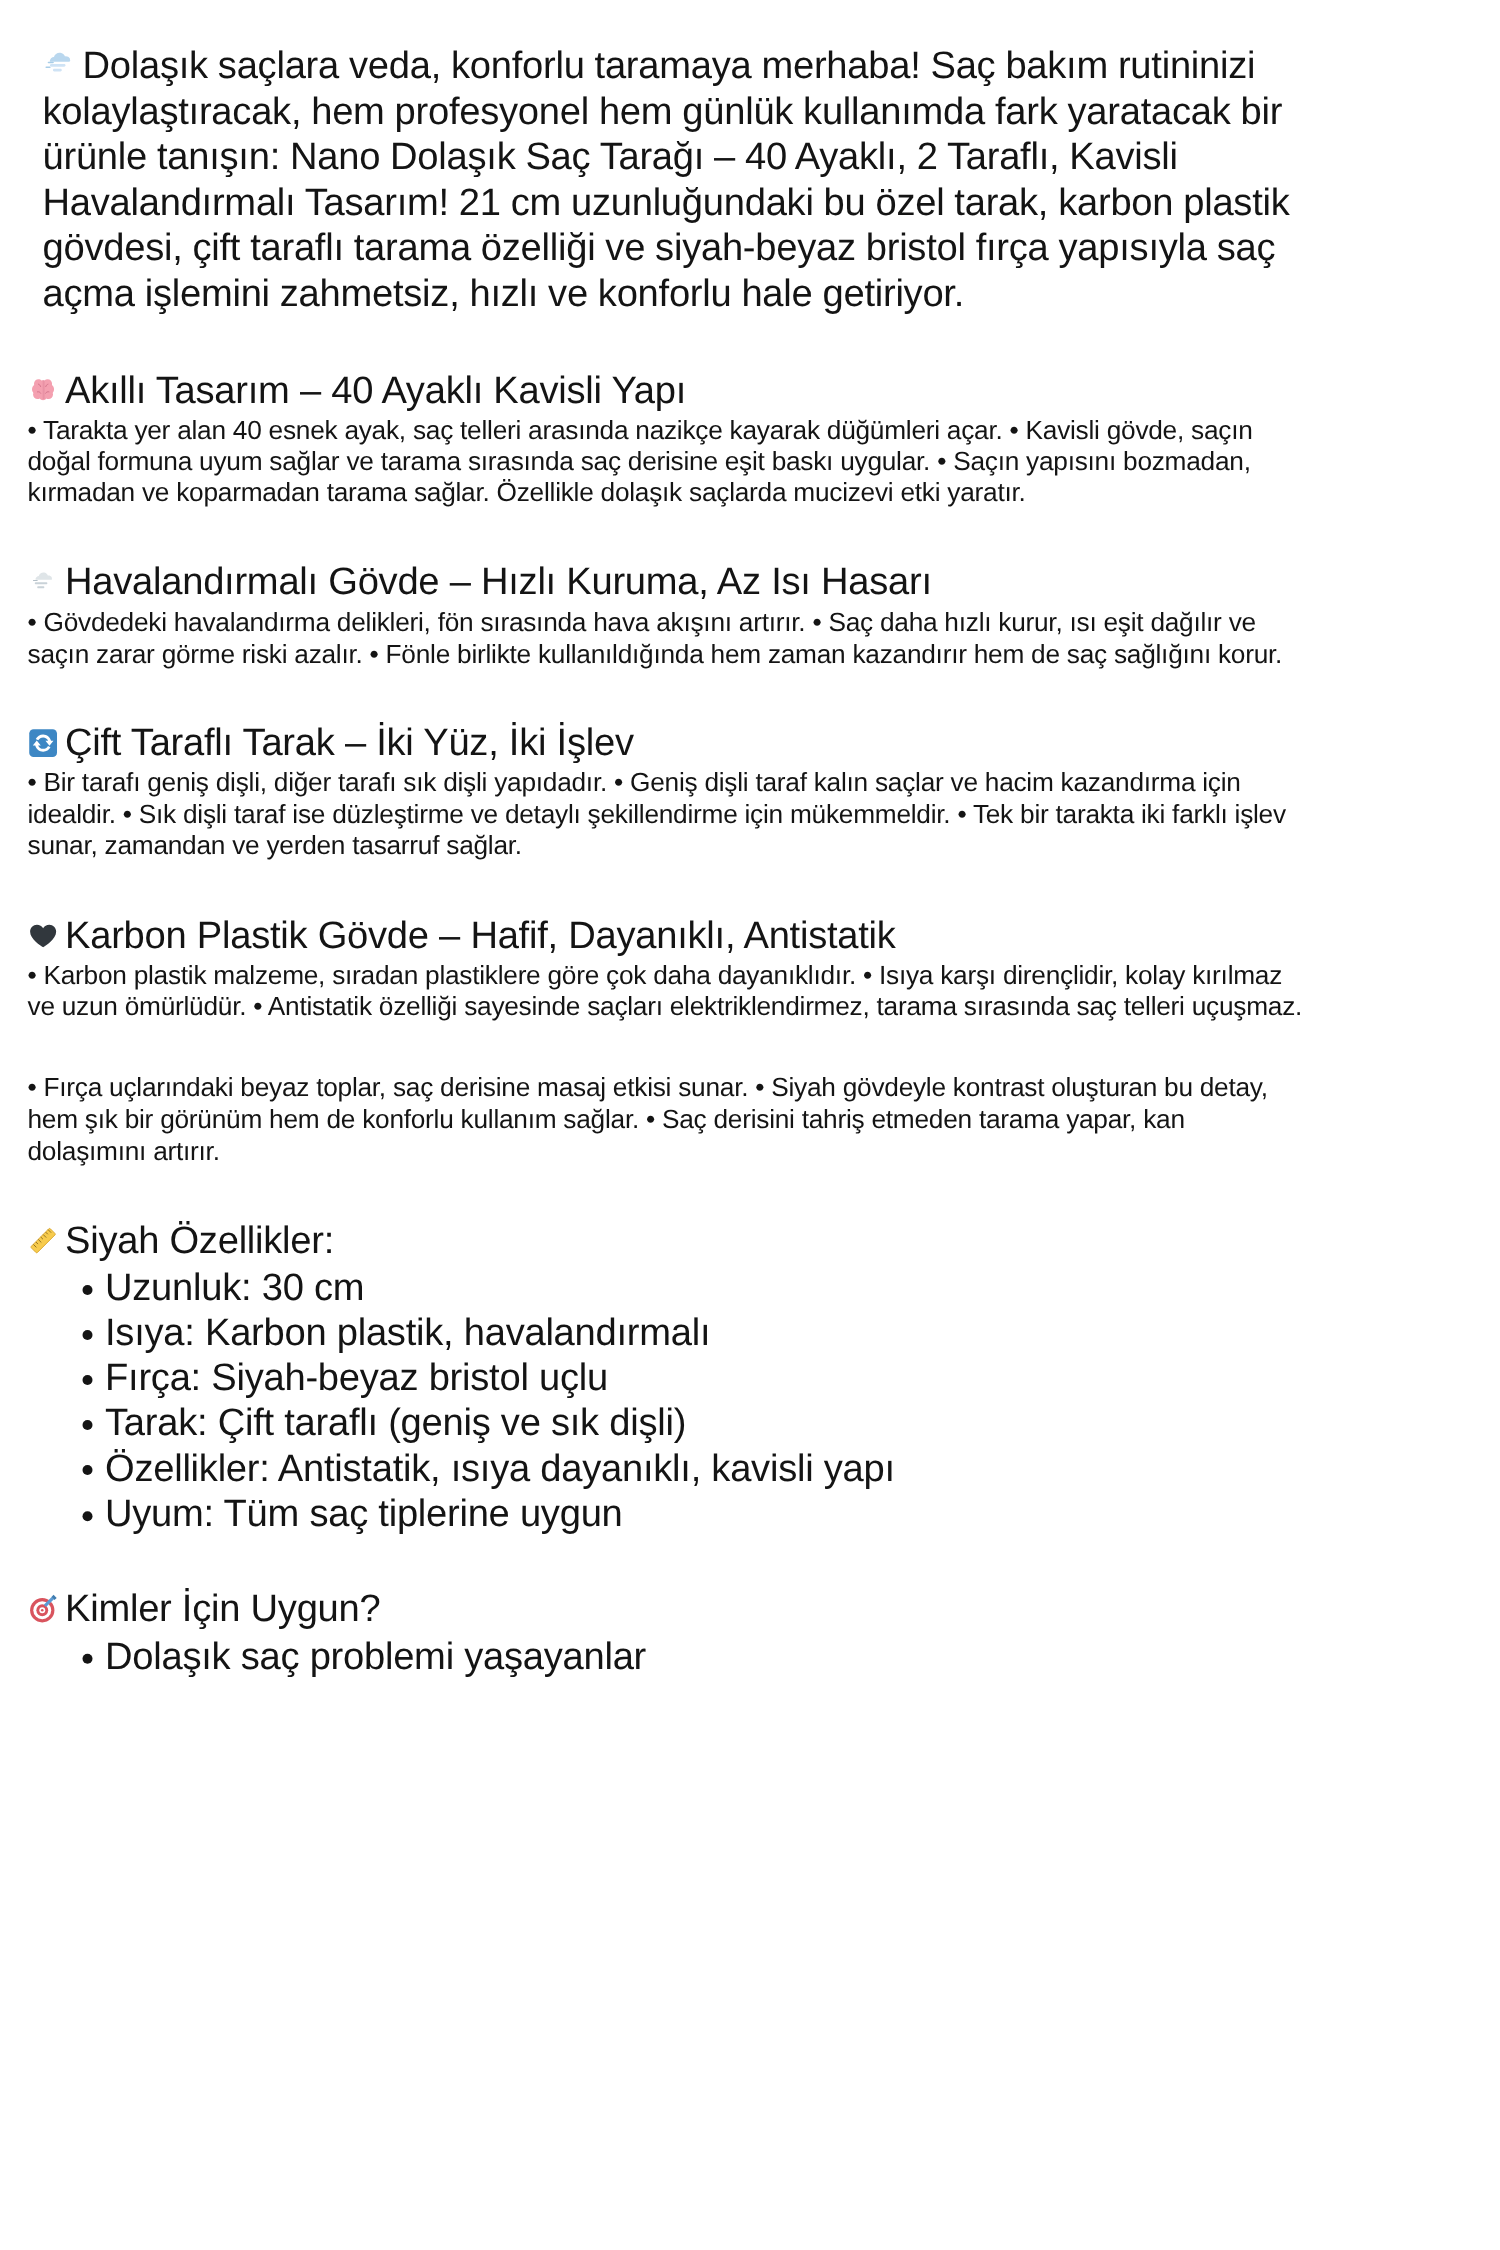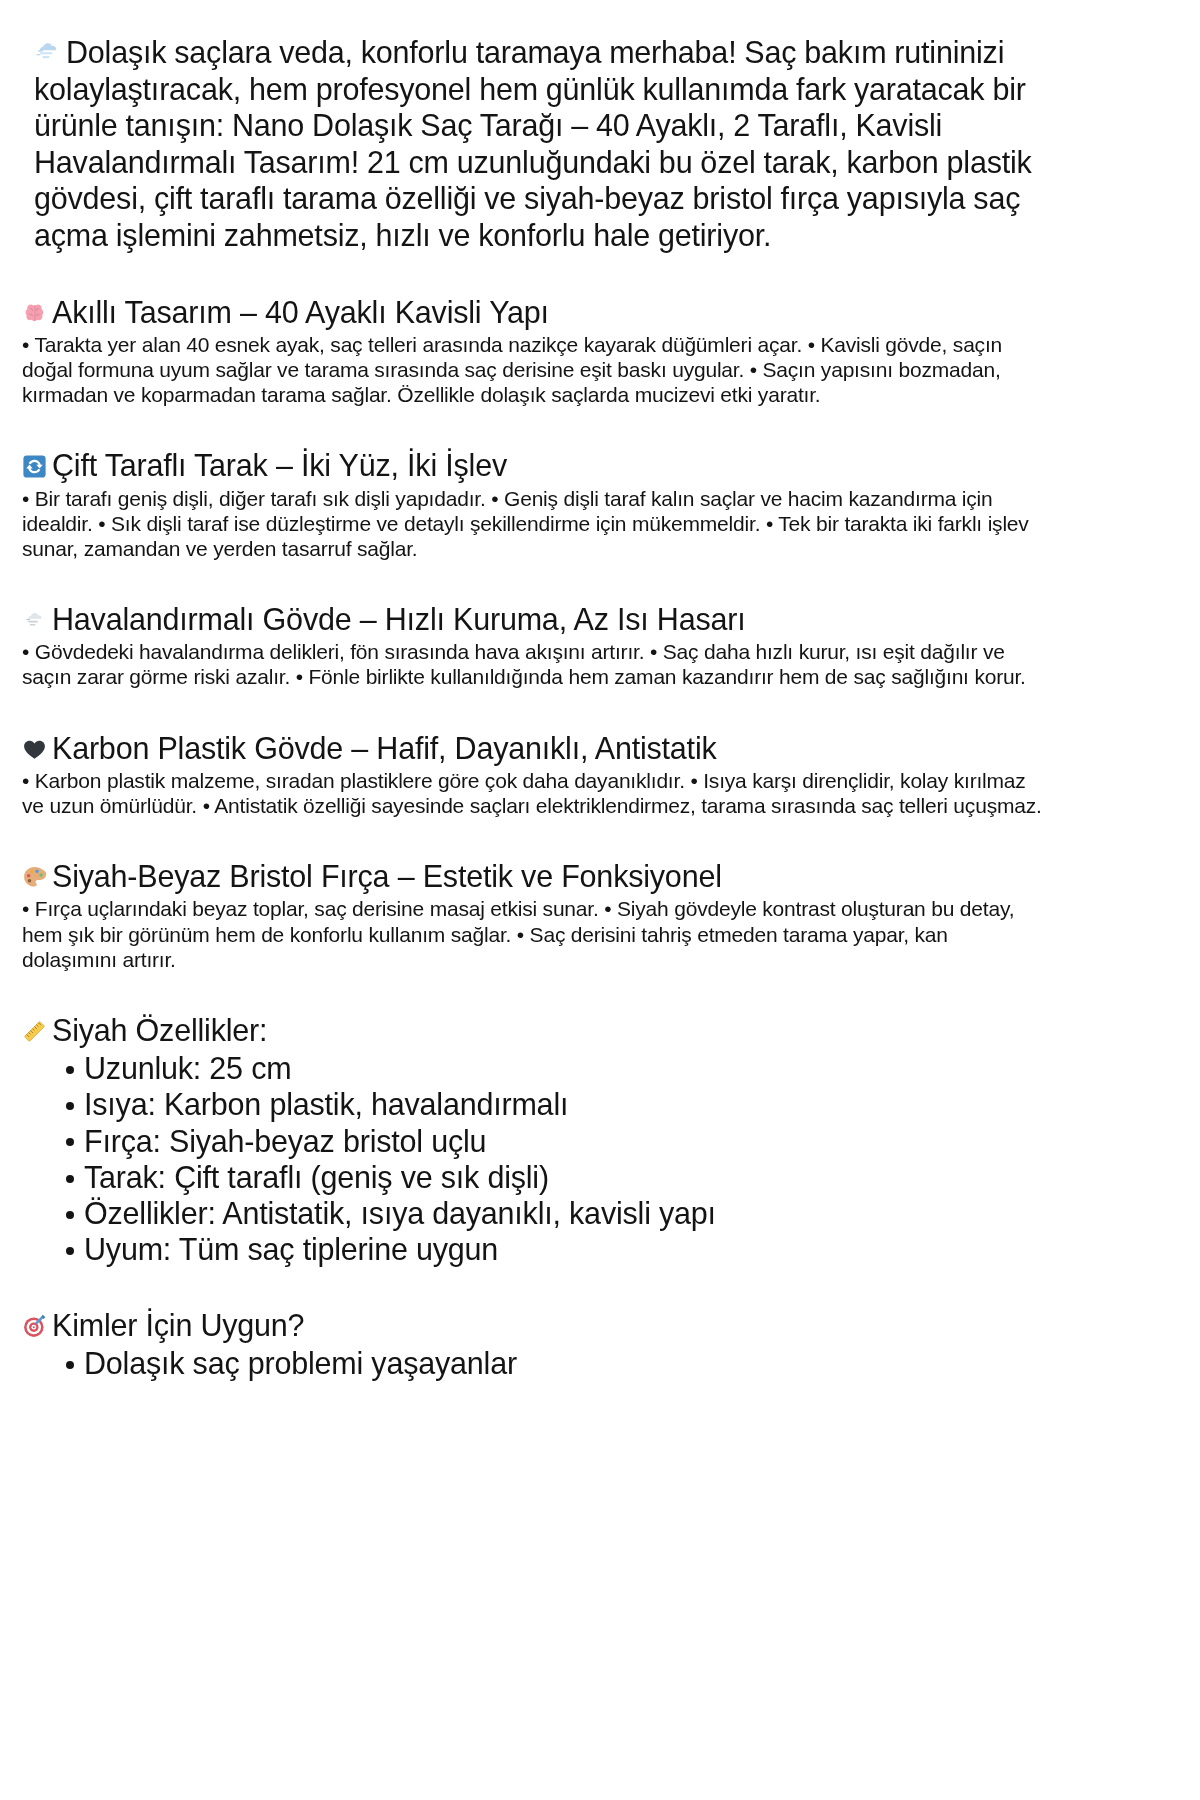--- a/index.html
+++ b/index.html
@@ -107,68 +107,60 @@
     <div class="heading"><span class="ico"><svg width="25" height="25" viewBox="0 0 36 36" aria-hidden="true">
             <path fill="#f4a0b0" d="M30.6 16.5c0-2-1-3.8-2.5-4.9.1-.4.2-.9.2-1.4 0-2.9-2.3-5.2-5.2-5.2-1.4 0-2.6.5-3.5 1.4-.5-.3-1.1-.4-1.7-.4s-1.2.1-1.7.4c-.9-.9-2.2-1.4-3.5-1.4-2.9 0-5.2 2.3-5.2 5.2 0 .5.1 1 .2 1.4-1.5 1.1-2.5 2.9-2.5 4.9 0 1.6.6 3 1.6 4.1-.2.6-.4 1.2-.4 1.9 0 2.9 2.3 5.2 5.2 5.2.9 0 1.8-.2 2.5-.7.8 1.2 2.2 2 3.8 2s3-.8 3.8-2c.7.4 1.6.7 2.5.7 2.9 0 5.2-2.3 5.2-5.2 0-.7-.1-1.3-.4-1.9 1-1.1 1.6-2.5 1.6-4.1z"></path>
             <path fill="#e0869c" d="M18 6c.6 0 1.2.1 1.7.4v20.9c-.5.3-1.1.4-1.7.4-.2 0-.3 0-.5-.1V6c.2 0 .4 0 .5 0z" opacity=".55"></path>
             <path fill="none" stroke="#d3748c" stroke-width="1.1" stroke-linecap="round" d="M12.5 10.5c1.4.4 2.3 1.4 2.6 2.8M23.6 10.6c-1.4.4-2.3 1.4-2.6 2.8M11.4 19.4c1.6-.5 3.1.2 3.8 1.6M24.7 19.4c-1.6-.5-3.1.2-3.8 1.6"></path>
           </svg></span><span>Akıllı Tasarım – 40 Ayaklı Kavisli Yapı</span></div>
     <p class="body">• Tarakta yer alan 40 esnek ayak, saç telleri arasında nazikçe kayarak düğümleri açar. • Kavisli gövde, saçın doğal formuna uyum sağlar ve tarama sırasında saç derisine eşit baskı uygular. • Saçın yapısını bozmadan, kırmadan ve koparmadan tarama sağlar. Özellikle dolaşık saçlarda mucizevi etki yaratır.</p>
   </div>
 
   <div class="section">
     <div class="heading"><span class="ico"><svg width="25" height="25" viewBox="0 0 36 36" aria-hidden="true">
-            <rect x="2" y="2" width="32" height="32" rx="5" fill="#3d87c4"></rect>
-            <path fill="#ffffff" d="M18 8.2c-3.7 0-6.9 2.1-8.5 5.1l2.9 1.5c1.1-2 3.2-3.4 5.6-3.4 2.6 0 4.9 1.6 5.8 3.9h-3.1l4.6 5.6 4.6-5.6h-2.8C26.1 11.4 22.4 8.2 18 8.2z"></path>
-            <path fill="#ffffff" d="M18 27.8c3.7 0 6.9-2.1 8.5-5.1l-2.9-1.5c-1.1 2-3.2 3.4-5.6 3.4-2.6 0-4.9-1.6-5.8-3.9h3.1L10.7 15l-4.6 5.7h2.8c1.1 4 4.8 7.1 9.1 7.1z"></path>
-          </svg></span><span>Çift Taraflı Tarak – İki Yüz, İki İşlev</span></div>
-    <p class="body">• Bir tarafı geniş dişli, diğer tarafı sık dişli yapıdadır. • Geniş dişli taraf kalın saçlar ve hacim kazandırma için idealdir. • Sık dişli taraf ise düzleştirme ve detaylı şekillendirme için mükemmeldir. • Tek bir tarakta iki farklı işlev sunar, zamandan ve yerden tasarruf sağlar.</p>
-  </div>
-
-  <div class="section">
-    <div class="heading"><span class="ico"><svg width="25" height="25" viewBox="0 0 36 36" aria-hidden="true">
             <path fill="#dfe5e8" d="M27.8 12.5c-.9-1.4-2.6-2.1-4.4-1.8-.7-1.8-2.3-3.1-4.3-3.4-2.8-.4-5.4 1.3-6.1 4-1.8.2-3.3 1.5-3.8 3.3-.1.5.3 1 .8 1h17.1c.9 0 1.4-1 1-1.6l-.3-1.5z"></path>
             <path fill="#c9d2d8" d="M22.9 19.5c0 .7-.6 1.3-1.3 1.3H9.7c-.7 0-1.3-.6-1.3-1.3s.6-1.2 1.3-1.2h11.9c.7 0 1.3.5 1.3 1.2z"></path>
             <path fill="#c9d2d8" d="M19.4 24.1c0 .7-.5 1.2-1.2 1.2h-5.8c-.7 0-1.2-.5-1.2-1.2s.5-1.2 1.2-1.2h5.8c.7 0 1.2.5 1.2 1.2z"></path>
             <path fill="#b3bfc7" d="M6.9 15.7h4.2c.4 0 .7.3.7.7s-.3.7-.7.7H6.9c-.4 0-.7-.3-.7-.7s.3-.7.7-.7z"></path>
           </svg></span><span>Havalandırmalı Gövde – Hızlı Kuruma, Az Isı Hasarı</span></div>
     <p class="body">• Gövdedeki havalandırma delikleri, fön sırasında hava akışını artırır. • Saç daha hızlı kurur, ısı eşit dağılır ve saçın zarar görme riski azalır. • Fönle birlikte kullanıldığında hem zaman kazandırır hem de saç sağlığını korur.</p>
   </div>
 
   <div class="section">
     <div class="heading"><span class="ico"><svg width="25" height="25" viewBox="0 0 36 36" aria-hidden="true">
+            <rect x="2" y="2" width="32" height="32" rx="5" fill="#3d87c4"></rect>
+            <path fill="#ffffff" d="M18 8.2c-3.7 0-6.9 2.1-8.5 5.1l2.9 1.5c1.1-2 3.2-3.4 5.6-3.4 2.6 0 4.9 1.6 5.8 3.9h-3.1l4.6 5.6 4.6-5.6h-2.8C26.1 11.4 22.4 8.2 18 8.2z"></path>
+            <path fill="#ffffff" d="M18 27.8c3.7 0 6.9-2.1 8.5-5.1l-2.9-1.5c-1.1 2-3.2 3.4-5.6 3.4-2.6 0-4.9-1.6-5.8-3.9h3.1L10.7 15l-4.6 5.7h2.8c1.1 4 4.8 7.1 9.1 7.1z"></path>
+          </svg></span><span>Çift Taraflı Tarak – İki Yüz, İki İşlev</span></div>
+    <p class="body">• Bir tarafı geniş dişli, diğer tarafı sık dişli yapıdadır. • Geniş dişli taraf kalın saçlar ve hacim kazandırma için idealdir. • Sık dişli taraf ise düzleştirme ve detaylı şekillendirme için mükemmeldir. • Tek bir tarakta iki farklı işlev sunar, zamandan ve yerden tasarruf sağlar.</p>
+  </div>
+
+  <div class="section">
+    <div class="heading"><span class="ico"><svg width="25" height="25" viewBox="0 0 36 36" aria-hidden="true">
             <path fill="#31373d" d="M25.1 5.5c-3 0-5.7 1.6-7.1 4-1.4-2.4-4.1-4-7.1-4C6.5 5.5 3 9 3 13.4c0 8.3 12.3 16.4 15 17.9 2.7-1.5 15-9.6 15-17.9 0-4.4-3.5-7.9-7.9-7.9z"></path>
           </svg></span><span>Karbon Plastik Gövde – Hafif, Dayanıklı, Antistatik</span></div>
     <p class="body">• Karbon plastik malzeme, sıradan plastiklere göre çok daha dayanıklıdır. • Isıya karşı dirençlidir, kolay kırılmaz ve uzun ömürlüdür. • Antistatik özelliği sayesinde saçları elektriklendirmez, tarama sırasında saç telleri uçuşmaz.</p>
   </div>
 
   <div class="section">
-    <div class="heading"><span class="ico"><svg width="25" height="25" viewBox="0 0 36 36" aria-hidden="true">
-            <path fill="#e5ad7a" d="M18 3C9.7 3 3 9.3 3 17.1c0 7.7 6.7 14 15 14 1.9 0 3.2-1.3 3.2-2.9 0-.8-.3-1.4-.8-1.9-.5-.5-.8-1.2-.8-1.9 0-1.6 1.3-2.9 2.9-2.9h3.4c5 0 9.1-4 9.1-9C35 10 27.4 3 18 3z"></path>
-            <circle cx="9.6" cy="15.3" r="2.5" fill="#d9545e"></circle>
-            <circle cx="14.2" cy="9.4" r="2.5" fill="#f2a93b"></circle>
-            <circle cx="21.7" cy="8.9" r="2.5" fill="#5b9bd5"></circle>
-            <circle cx="27.4" cy="14.3" r="2.5" fill="#6fbf73"></circle>
-            <circle cx="10.8" cy="22.7" r="2.5" fill="#8b5e3c"></circle>
-          </svg></span><span>Siyah-Beyaz Bristol Fırça – Estetik ve Fonksiyonel</span></div>
     <p class="body">• Fırça uçlarındaki beyaz toplar, saç derisine masaj etkisi sunar. • Siyah gövdeyle kontrast oluşturan bu detay, hem şık bir görünüm hem de konforlu kullanım sağlar. • Saç derisini tahriş etmeden tarama yapar, kan dolaşımını artırır.</p>
   </div>
 
   <div class="section">
     <div class="heading"><span class="ico"><svg width="25" height="25" viewBox="0 0 36 36" aria-hidden="true">
             <g transform="rotate(-45 18 18)">
               <rect x="2.5" y="13" width="31" height="10" rx="1.3" fill="#f7cb4d"></rect>
               <rect x="2.5" y="13" width="31" height="10" rx="1.3" fill="none" stroke="#d9a62e" stroke-width="1"></rect>
               <g stroke="#8a6a1c" stroke-width="1" stroke-linecap="round">
                 <path d="M7 13.6v4M11 13.6v2.6M15 13.6v4M19 13.6v2.6M23 13.6v4M27 13.6v2.6M31 13.6v4"></path>
               </g>
             </g>
           </svg></span><span>Siyah Özellikler:</span></div>
     <ul class="bullets">
-      <li>Uzunluk: 25 cm</li>
+      <li>Uzunluk: 30 cm</li>
       <li>Isıya: Karbon plastik, havalandırmalı</li>
       <li>Fırça: Siyah-beyaz bristol uçlu</li>
       <li>Tarak: Çift taraflı (geniş ve sık dişli)</li>
       <li>Özellikler: Antistatik, ısıya dayanıklı, kavisli yapı</li>
       <li>Uyum: Tüm saç tiplerine uygun</li>
     </ul>
   </div>
 
   <div class="section">
     <div class="heading"><span class="ico"><svg width="25" height="25" viewBox="0 0 36 36" aria-hidden="true">

